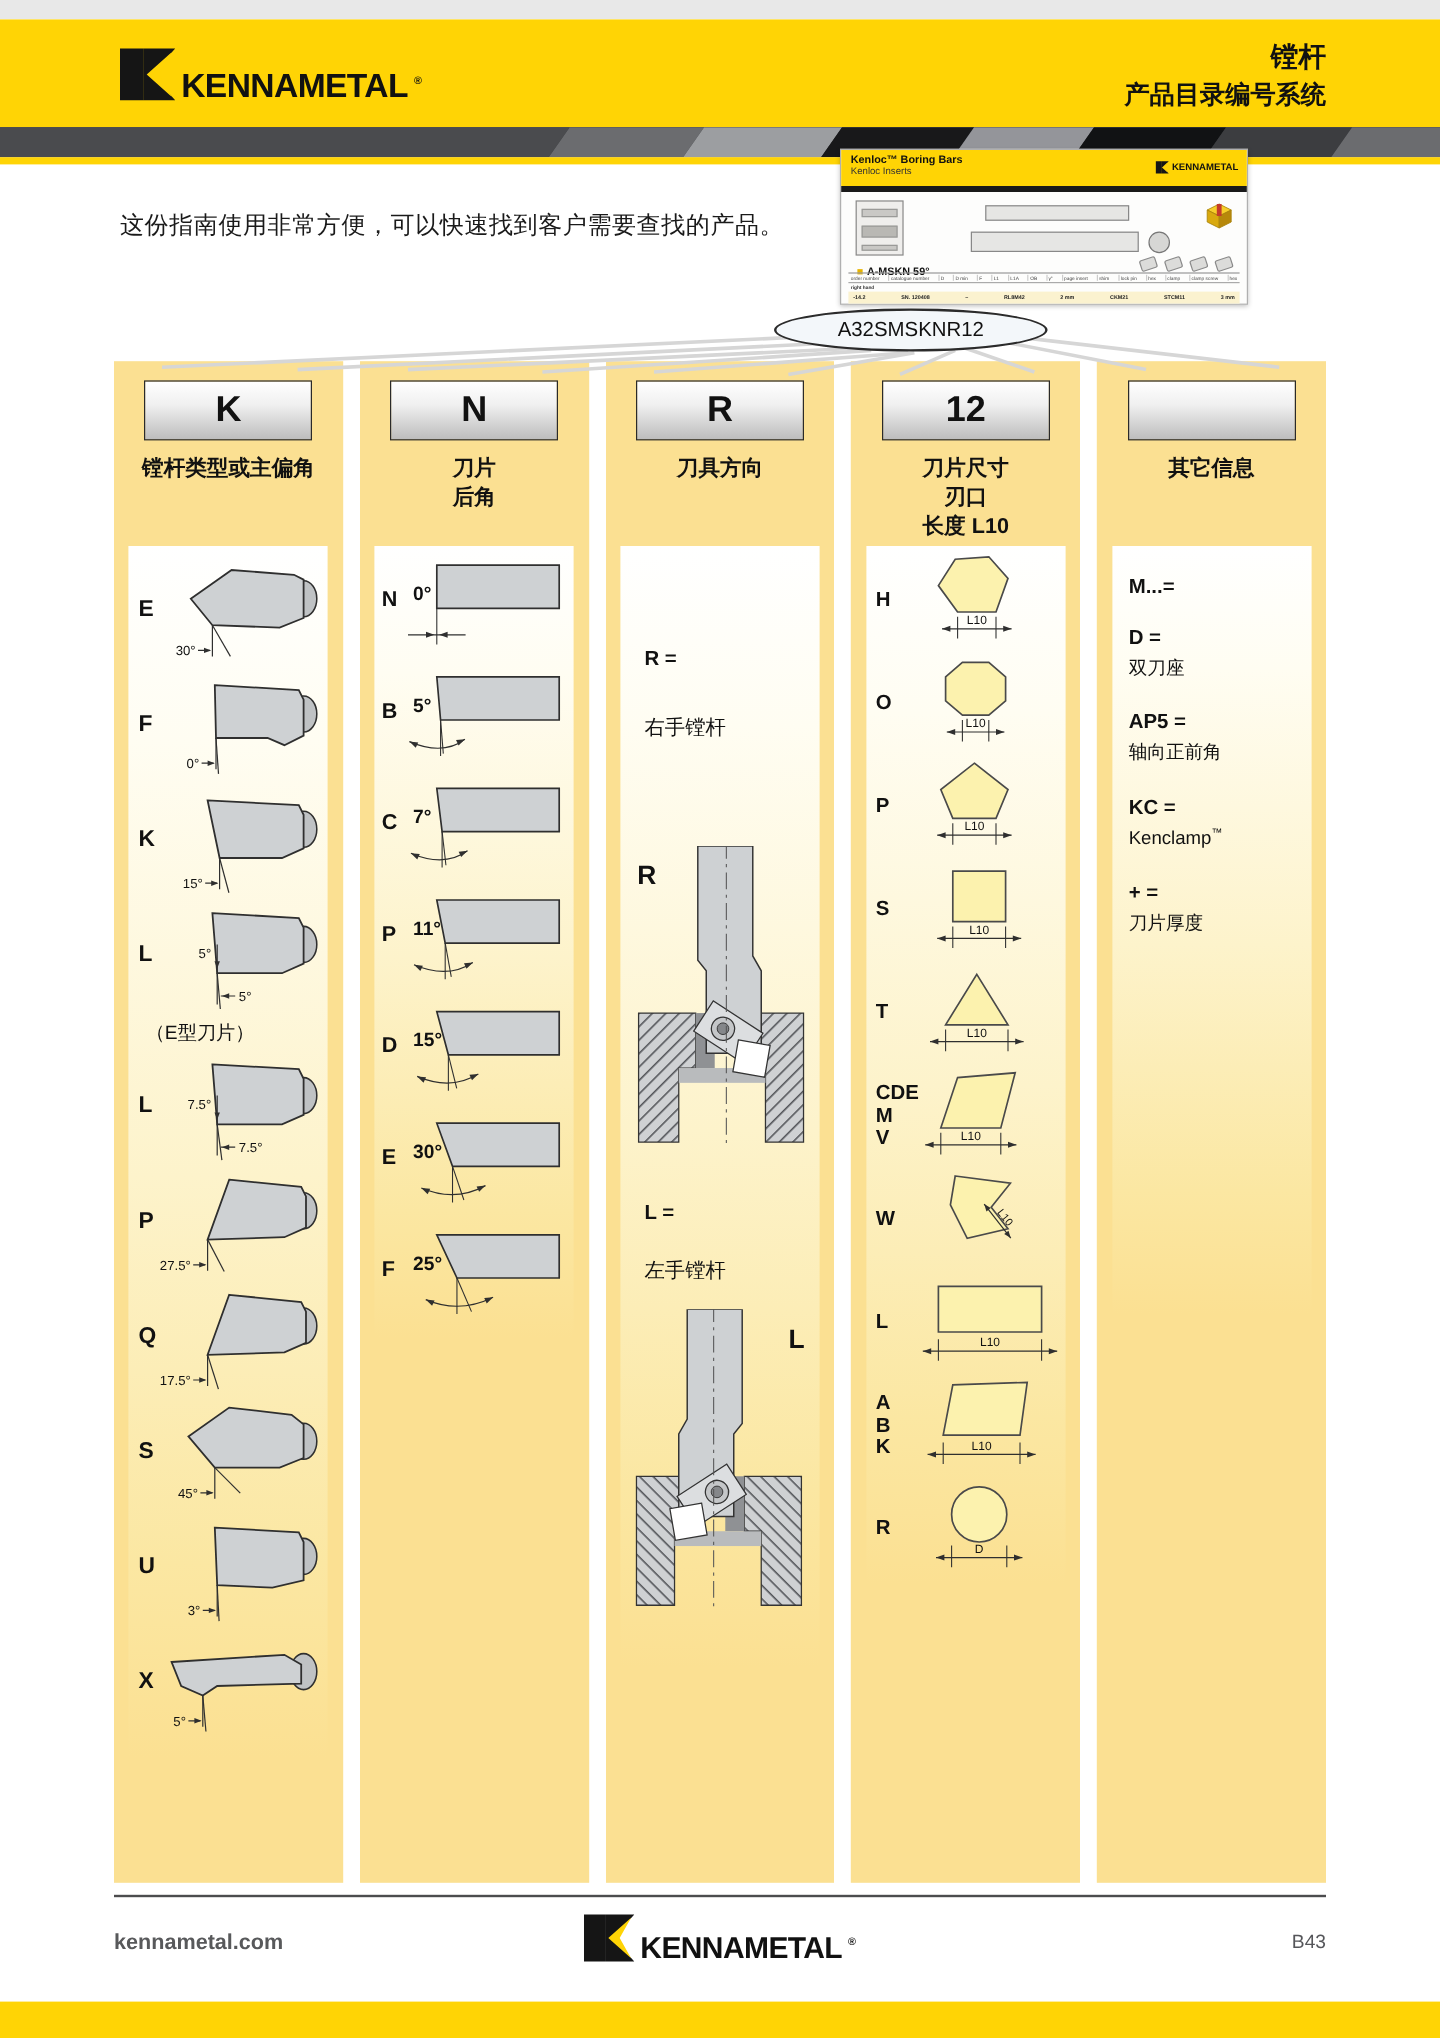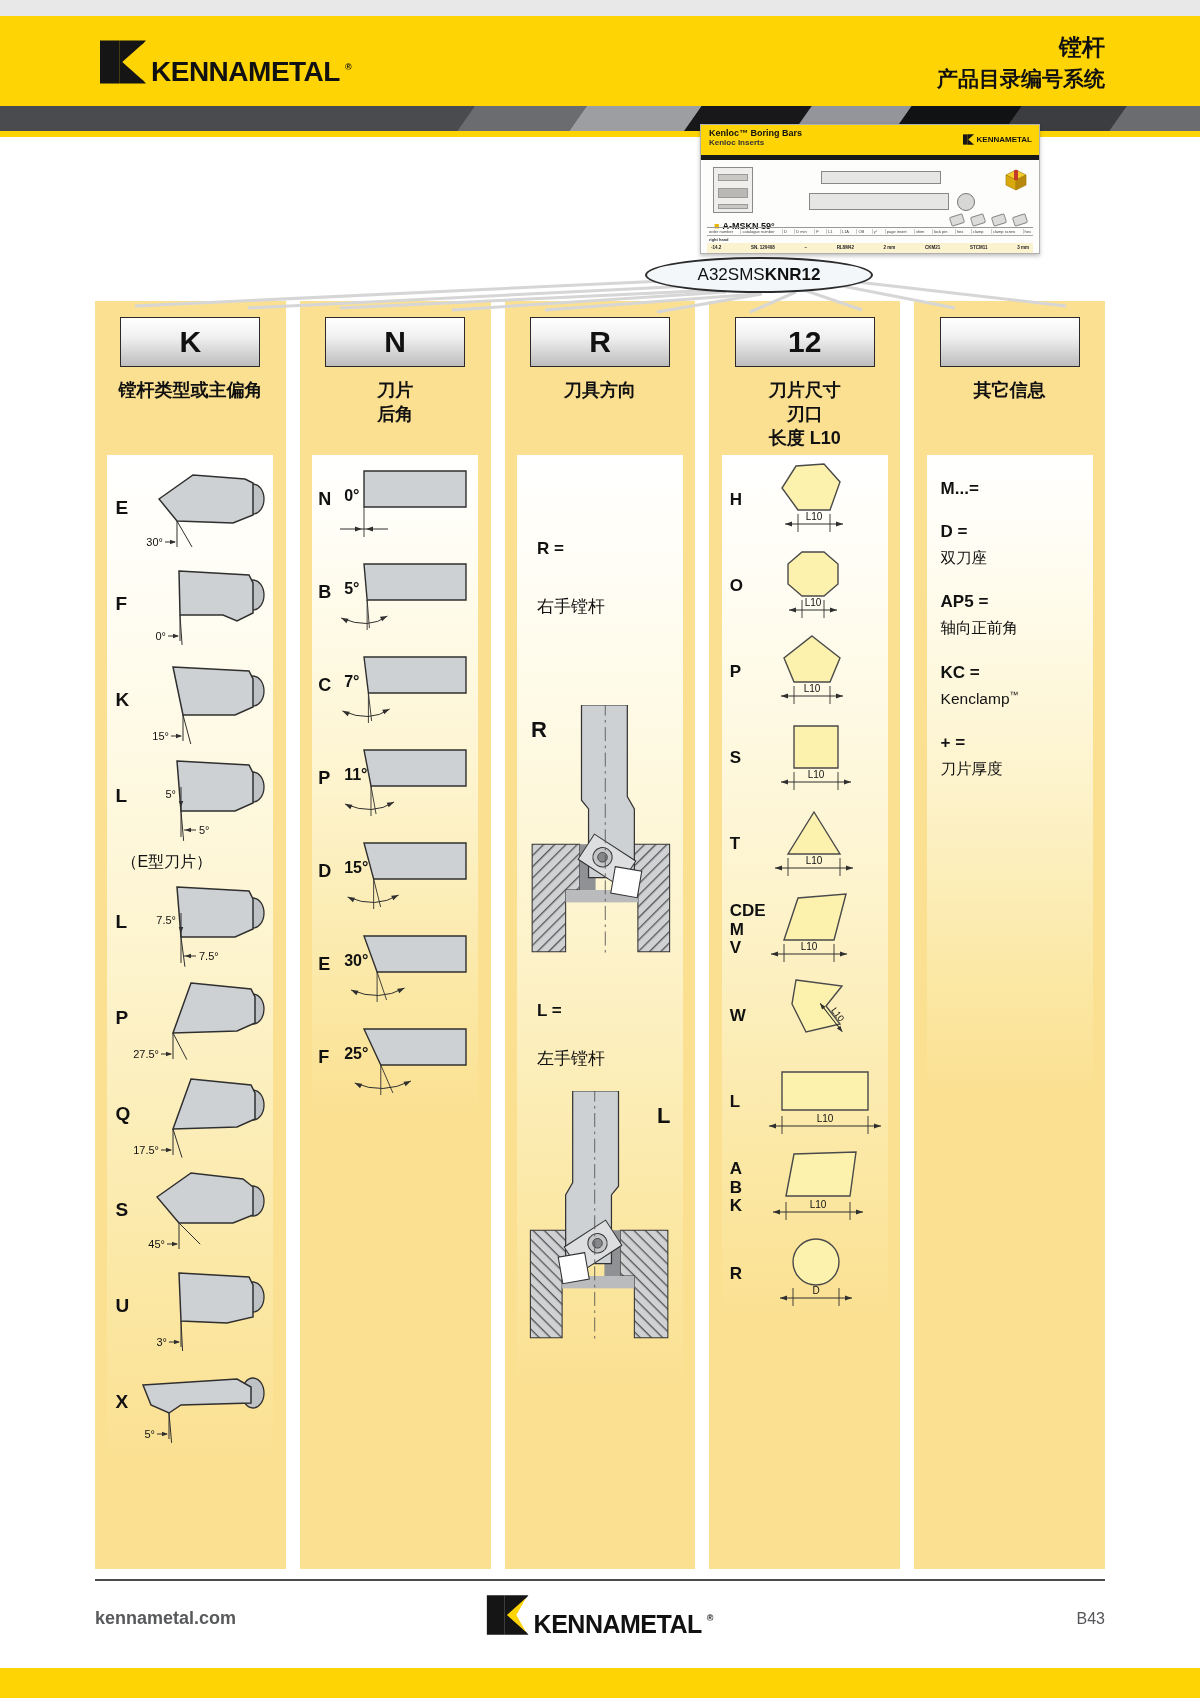--- a/index.html
+++ b/index.html
@@ -30,21 +30,21 @@
   .stripe-band span:nth-child(9){ width:100px; background:#2a2b2d; }
   .yellow-rule { position:absolute; left:0; top:115px; width:1200px; height:6px; background:#FFD405; }
 
   .intro { position:absolute; left:100px; top:158px; font-size:20px; color:#1a1a1a; letter-spacing:0.5px; }
 
   
   .catalog-card { position:absolute; left:700px; top:108px; width:340px; height:130px; background:#fdfdfc;
                   border:1px solid #b0b0b0; box-shadow:0 2px 4px rgba(0,0,0,.25); z-index:4; }
   .cc-head { height:30px; background:#FFD405; position:relative; padding:3px 8px; }
   .cc-title { font-size:9px; font-weight:bold; color:#111; }
-  .cc-sub { font-size:8px; color:#333;font-weight:bold; }
+  .cc-sub { font-size:8px; color:#333; }
   .cc-brand { position:absolute; right:7px; top:9px; display:flex; align-items:center; gap:3px; font-size:8px; font-weight:bold; color:#111; }
   .cc-black { height:5px; background:#191919; }
   .cc-body { position:relative; height:93px; }
   .cc-schematic { position:absolute; left:12px; top:7px; width:40px; height:46px; border:1px solid #8a8a8a; background:#efeeec; }
   .cc-schematic i { position:absolute; left:4px; right:4px; height:7px; background:#c9c8c5; border:1px solid #9a9a98; }
   .cc-schematic i:nth-child(1){ top:6px; } .cc-schematic i:nth-child(2){ top:20px; height:10px; background:#b9b8b4; } .cc-schematic i:nth-child(3){ top:36px; height:5px; }
   .cc-draw1 { position:absolute; left:120px; top:11px; width:120px; height:13px; border:1px solid #888; background:#e6e6e4; }
   .cc-draw2 { position:absolute; left:108px; top:33px; width:140px; height:17px; border:1px solid #888; background:#e6e6e4; }
   .cc-ring { position:absolute; left:256px; top:33px; width:18px; height:18px; border:1px solid #777; border-radius:50%; background:#d7d7d5; }
   .cc-goldbox { position:absolute; right:9px; top:7px; }
@@ -56,21 +56,21 @@
   .cc-th { display:flex; justify-content:space-between; font-size:4px; color:#444; border-top:1px solid #999; border-bottom:1px solid #aaa; padding:1px 1px; }
   .cc-th span { padding:0 1px; border-left:1px solid #ccc; }
   .cc-th span:first-child { border-left:none; }
   .cc-rowlabel { font-size:4px; font-weight:bold; color:#333; padding:1px 2px; }
   .cc-datarow { display:flex; justify-content:space-between; font-size:4.5px; font-weight:bold; color:#222; background:#fbf2cf; padding:2px 4px 3px; }
 
   
   .fan { position:absolute; left:0; top:0; width:1200px; height:320px; z-index:3; pointer-events:none; }
   .callout { position:absolute; left:645px; top:241px; width:228px; height:36px; background:#f3f7fa; border:2px solid #2b2b2b;
              border-radius:50%; display:flex; align-items:center; justify-content:center; font-size:17px; color:#111; z-index:5; }
-  .callout b { font-weight:bold; }
+  .callout b { font-weight:normal; }
 
   
   .columns { position:absolute; left:95px; top:285px; width:1010px; height:1268px; display:grid;
              grid-template-columns:repeat(5,1fr); gap:14px; z-index:2; }
   .col { background:#FBE092; display:flex; flex-direction:column; align-items:center; }
   .code-box { margin-top:16px; width:140px; height:50px; border:1px solid #2a2a2a;
               background:linear-gradient(180deg,#ffffff 0%,#f0f0f0 40%,#bdbdbd 100%);
               display:flex; align-items:center; justify-content:center; font-size:30px; font-weight:bold; color:#111; }
   .col-label { margin-top:12px; height:76px; font-size:18px; font-weight:bold; text-align:center; line-height:1.32;
                white-space:pre-line; color:#111; }
@@ -141,20 +141,21 @@
       <span></span>
       <span></span>
       <span></span>
       <span></span>
       <span></span>
       <span></span>
       <span></span>
   </div>
   <div class="yellow-rule"></div>
 
+  <div class="intro">这份指南使用非常方便，可以快速找到客户需要查找的产品。</div>
 
   <div class="catalog-card">
     <div class="cc-head">
       <div class="cc-title">Kenloc™ Boring Bars</div>
       <div class="cc-sub">Kenloc Inserts</div>
       <div class="cc-brand">
         <svg width="11" height="11" viewBox="0 0 62 58">
           <polygon fill="#151515" points="0,0 26,0 26,58 0,58"></polygon>
           <polygon fill="#151515" points="26,0 62,0 36,29 62,58 26,58"></polygon>
           <polygon fill="#FFD405" points="58,4 30,29 58,54 44,29"></polygon>

